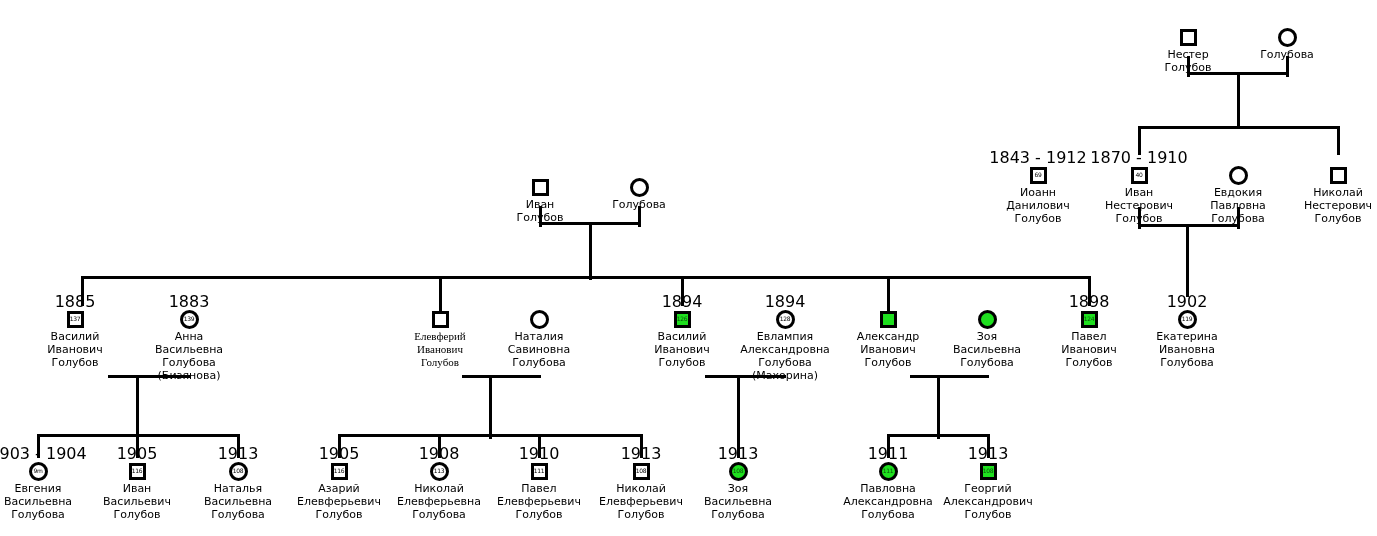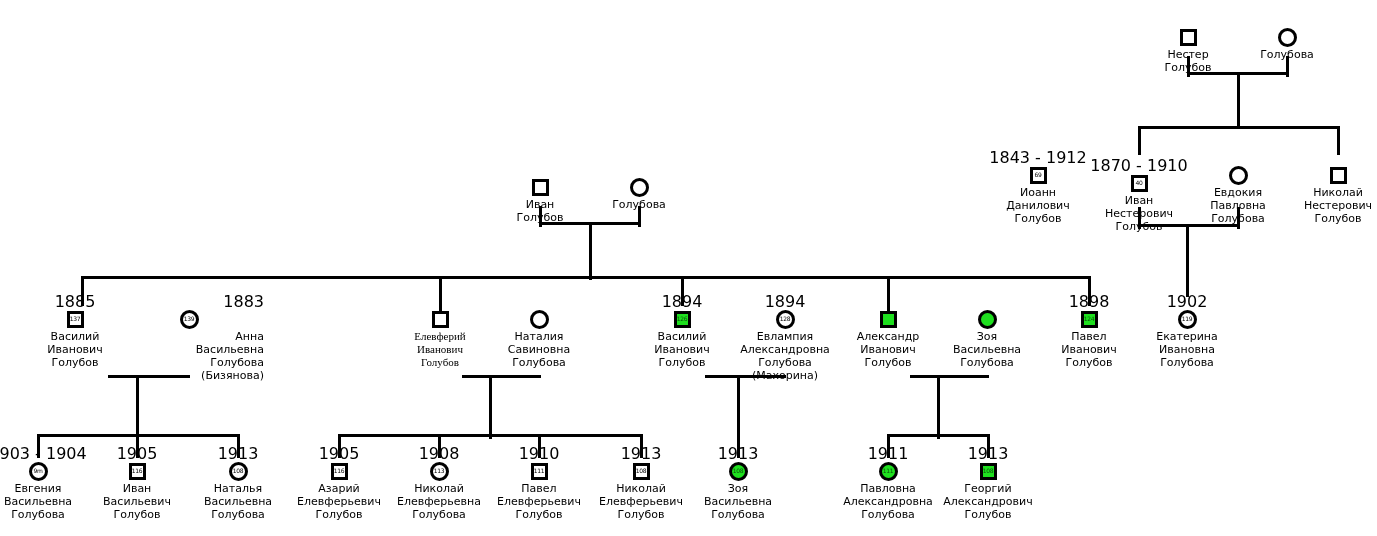--- a/index.html
+++ b/index.html
@@ -98,21 +98,21 @@
         <div class="yr">1843 - 1912</div>
         <div class="sym-wrap">
           <div class="sym male">
             <span class="num">69</span>
           </div>
         </div>
         <div class="nm">Иоанн</div>
         <div class="nm">Данилович</div>
         <div class="nm">Голубов</div>
       </div>
-      <div class="person" style="left: 1064px; top: 152px; width: 150px; margin-top: 8px;">
+      <div class="person" style="left: 1064px; top: 152px; width: 150px;">
         <div class="yr">1870 - 1910</div>
         <div class="sym-wrap">
           <div class="sym male">
             <span class="num">40</span>
           </div>
         </div>
         <div class="nm">Иван</div>
         <div class="nm">Нестерович</div>
         <div class="nm">Голубов</div>
       </div>
@@ -153,21 +153,21 @@
         <div class="yr">1885</div>
         <div class="sym-wrap">
           <div class="sym male">
             <span class="num">137</span>
           </div>
         </div>
         <div class="nm">Василий</div>
         <div class="nm">Иванович</div>
         <div class="nm">Голубов</div>
       </div>
-      <div class="person" style="left: 114px; top: 296px; width: 150px; text-align: right;">
+      <div class="person" style="left: 114px; top: 296px; width: 150px;">
         <div class="yr">1883</div>
         <div class="sym-wrap">
           <div class="sym female">
             <span class="num">139</span>
           </div>
         </div>
         <div class="nm">Анна</div>
         <div class="nm">Васильевна</div>
         <div class="nm">Голубова</div>
         <div class="nm">(Бизянова)</div>

